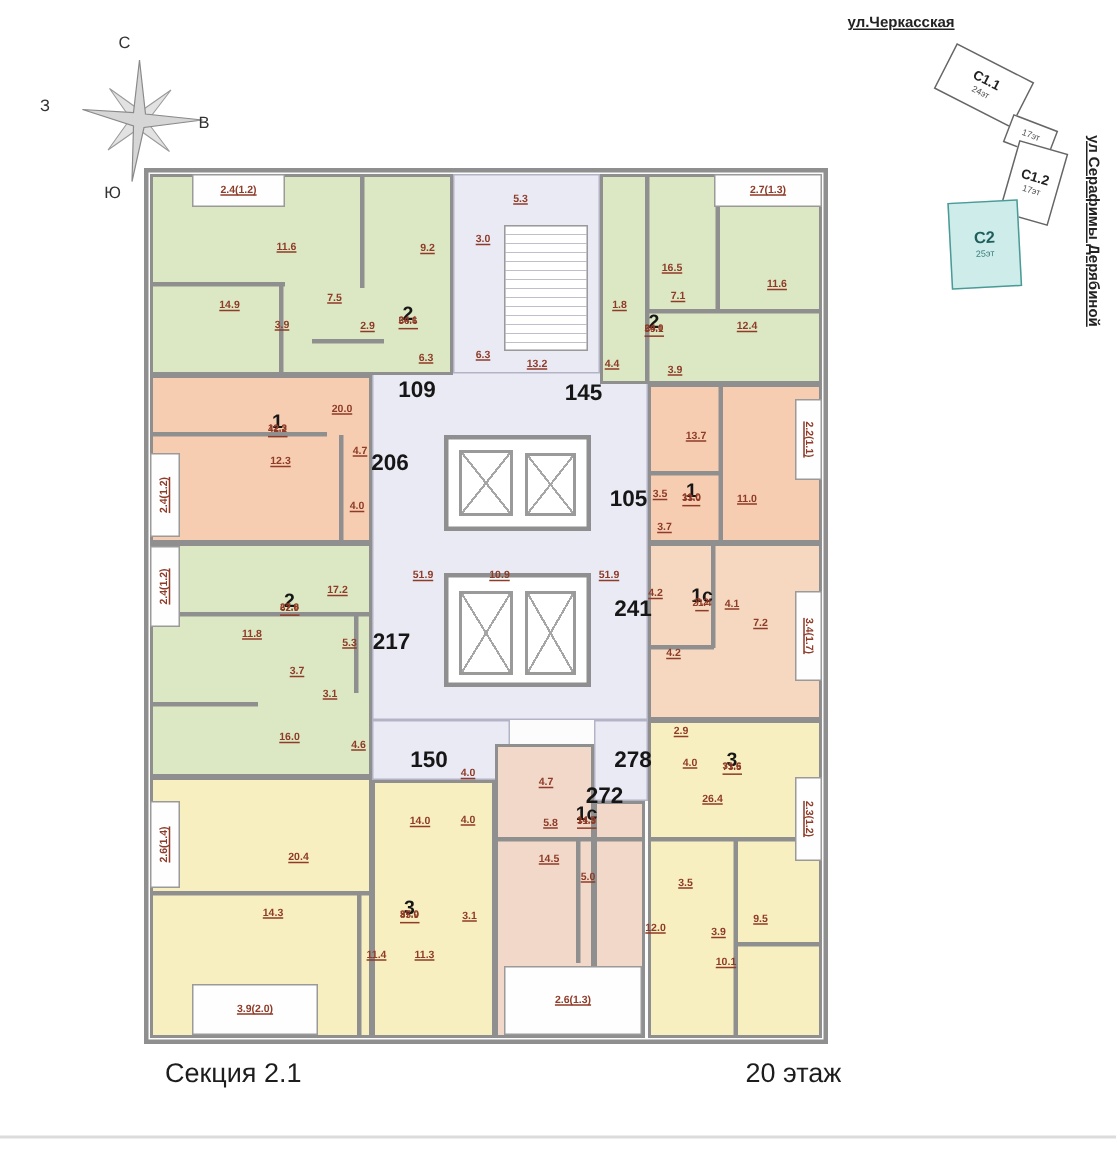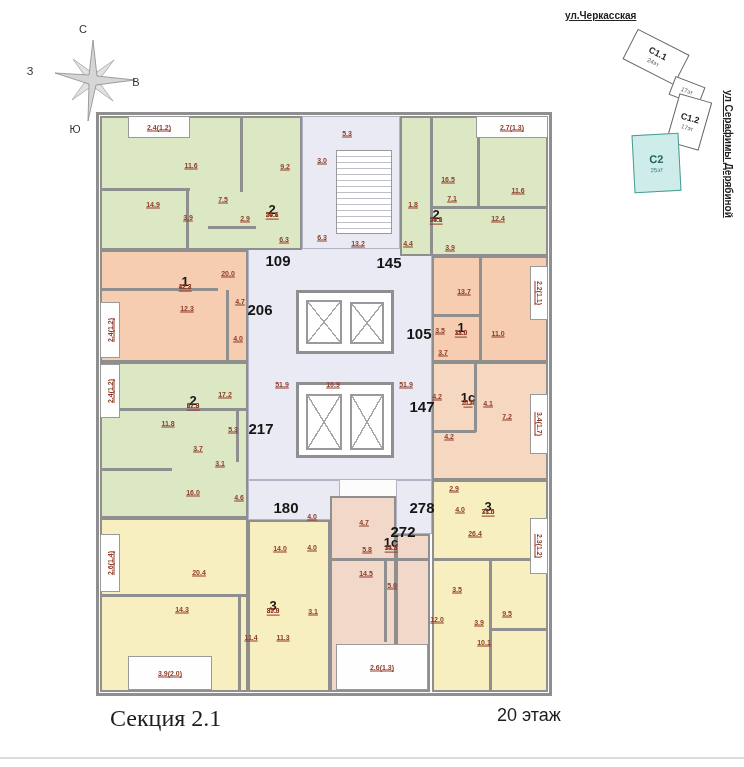--- a/index.html
+++ b/index.html
@@ -32,21 +32,21 @@
   .bld .bid{font-size:9px;font-weight:bold;color:#222;}
   .bld .bfl{font-size:6px;color:#555;}
   .b11{left:69px;top:40px;width:58px;height:34px;transform:rotate(27deg);}
   .b17{left:113px;top:81px;width:32px;height:20px;transform:rotate(21deg);}
   .b12{left:114px;top:97px;width:34px;height:50px;transform:rotate(16deg);}
   .b2 {left:75px;top:134px;width:47px;height:58px;transform:rotate(-3deg);}
   .b2.hl{background:#cdecea;border:1.5px solid #4a9a96;}
   .b2.hl .bid{color:#1f5f5c;font-size:11px;}
   .b2.hl .bfl{color:#3c807c;}
   
-  .footer-left{position:absolute;left:110px;top:705px;font-size:24px;color:#1d1d1d;font-family:Liberation Serif, serif;}
+  .footer-left{position:absolute;left:110px;top:705px;font-size:18px;color:#1d1d1d;}
   .footer-right{position:absolute;left:497px;top:705px;font-size:18px;color:#1d1d1d;}
   .bottom-line{position:absolute;left:0;top:757px;width:744px;height:2px;background:#dcdcdc;}
 </style>
 </head>
 <body>
 
 <div id="root">
 
   <div id="compass">
     <svg width="150" height="140" viewBox="0 0 150 140">
@@ -268,22 +268,22 @@
         <span class="fr">
           <span class="top">31.6</span>
           <span>73.5</span>
         </span>
       </div>
       <span class="apt-num" style="left: 278px; top: 260px;">109</span>
       <span class="apt-num" style="left: 389px; top: 262px;">145</span>
       <span class="apt-num" style="left: 260px; top: 309px;">206</span>
       <span class="apt-num" style="left: 419px; top: 333px;">105</span>
       <span class="apt-num" style="left: 261px; top: 428px;">217</span>
-      <span class="apt-num" style="left: 422px; top: 406px;">147</span>
-      <span class="apt-num" style="left: 286px; top: 507px;">180</span>
+      <span class="apt-num" style="left: 422px; top: 406px;">241</span>
+      <span class="apt-num" style="left: 286px; top: 507px;">150</span>
       <span class="apt-num" style="left: 403px; top: 531px;">272</span>
       <span class="apt-num" style="left: 422px; top: 507px;">278</span>
     </div>
 
   <div class="footer-left">Секция 2.1</div>
   <div class="footer-right">20 этаж</div>
   <div class="bottom-line"></div>
 </div>
 
 </body></html>

